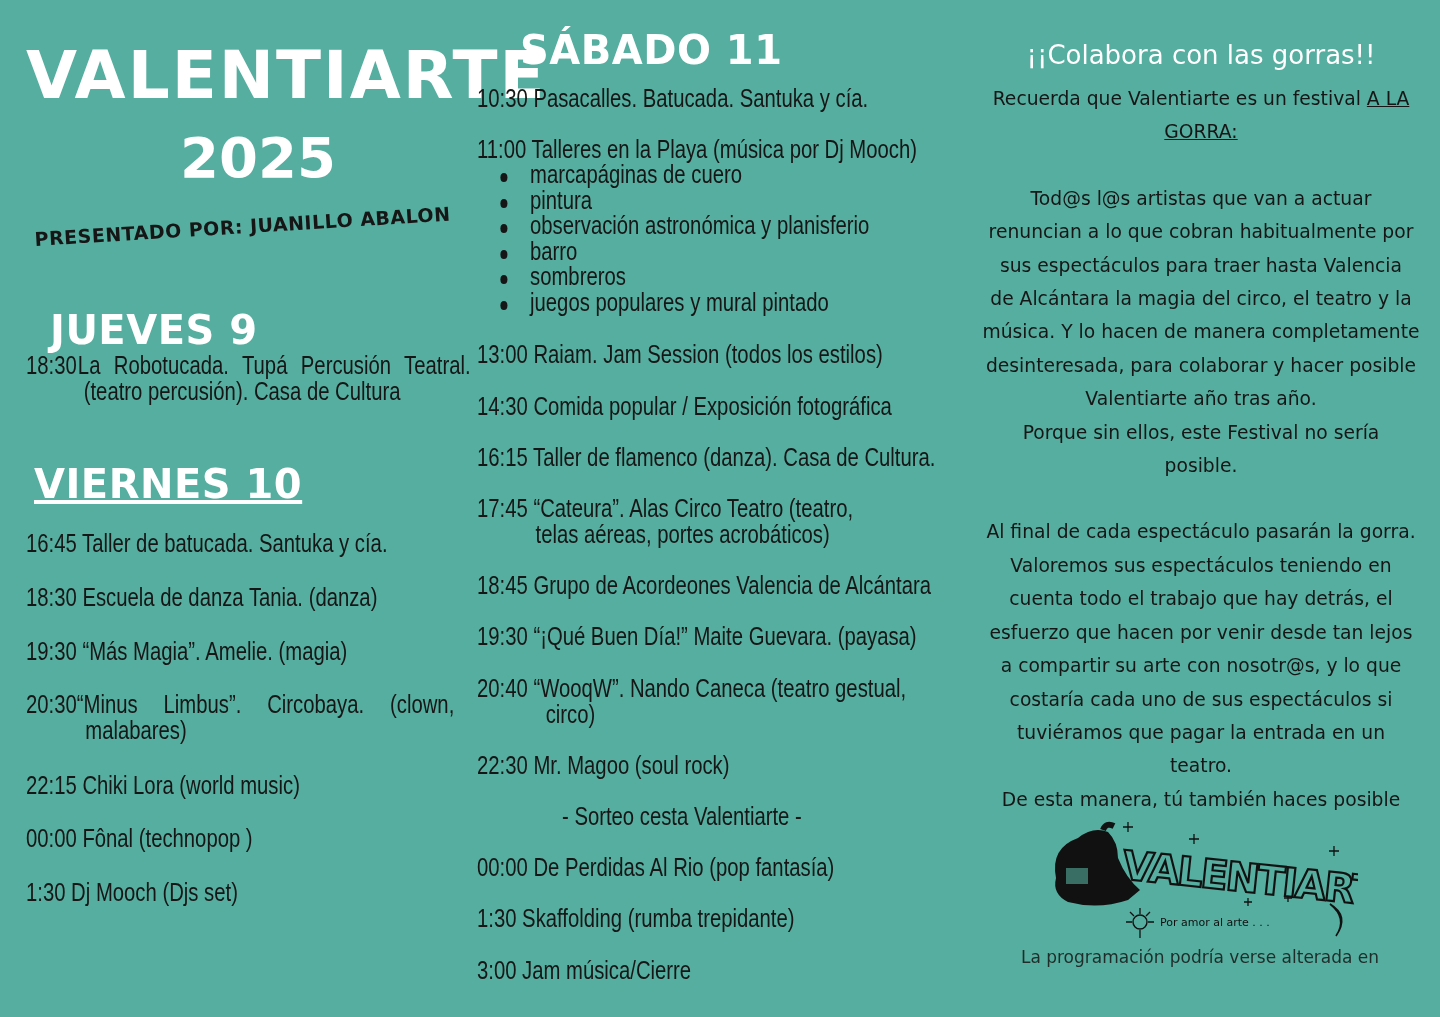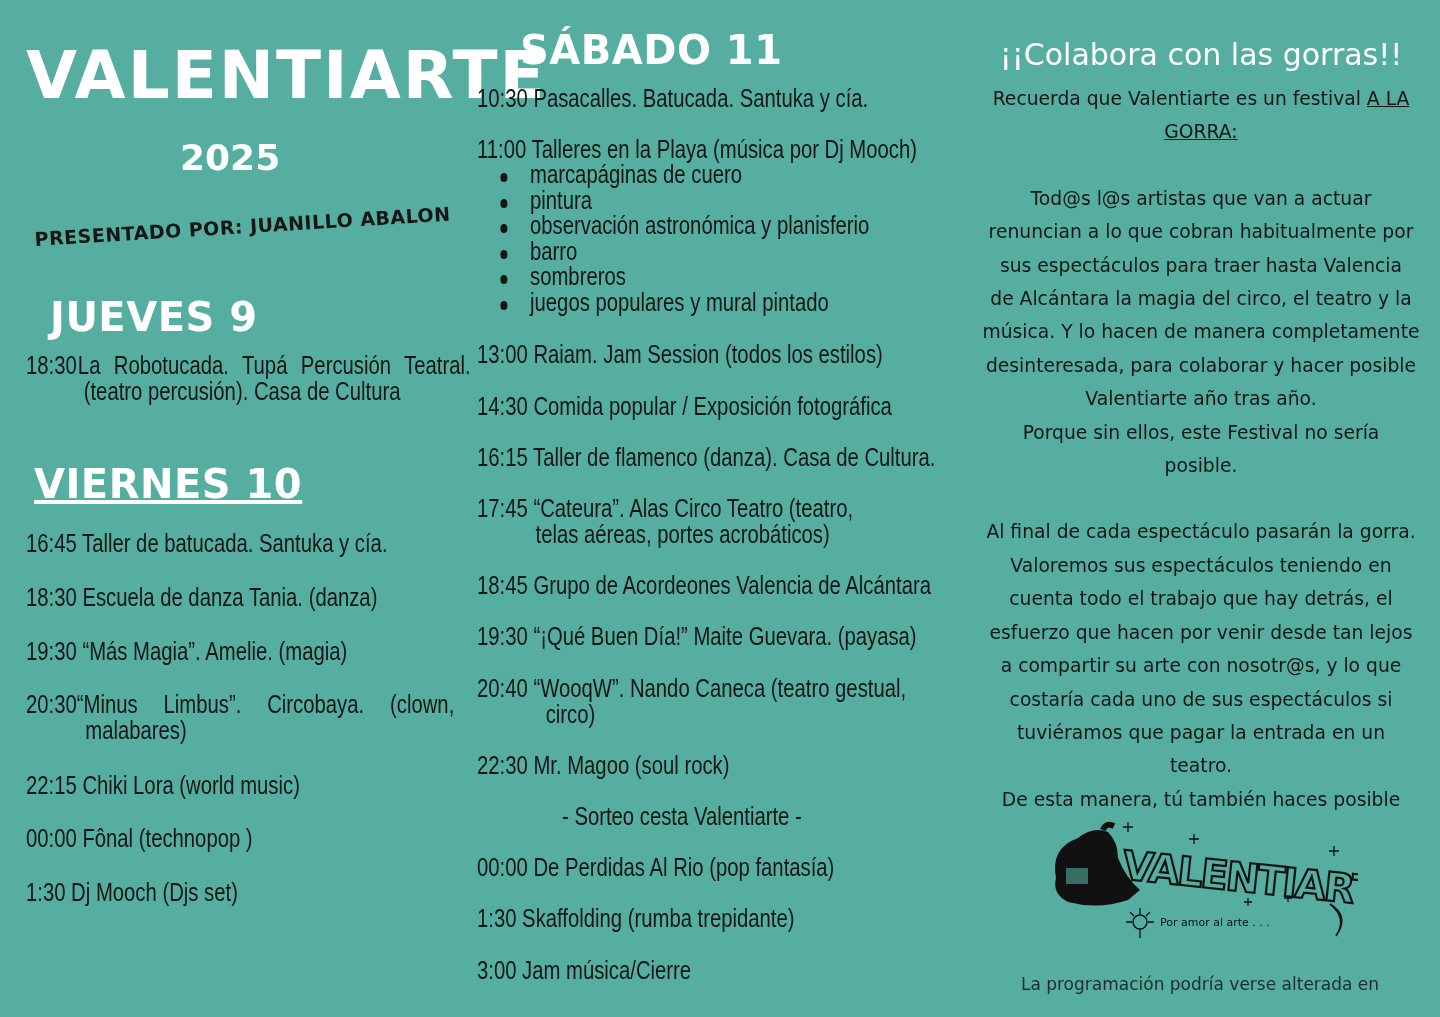--- a/index.html
+++ b/index.html
@@ -13,21 +13,21 @@
   .abs { position: absolute; }
   
   .title {
     left: 26px; top: 36px; color: #fff;
     font-family: "DejaVu Sans", sans-serif; font-weight: bold;
     font-size: 66px; letter-spacing: 2px; line-height: 80px;
   }
   .year {
     left: 180px; top: 118px; color: #fff;
     font-family: "DejaVu Sans", sans-serif; font-weight: bold;
-    font-size: 36px; line-height: 80px;
+    font-size: 56px; line-height: 80px;
   }
   .presenter {
     left: 34px; top: 228px;
     font-family: "DejaVu Sans", sans-serif; font-weight: bold;
     font-size: 19px; transform: rotate(-3.5deg); transform-origin: left top;
     letter-spacing: 0.5px;
   }
   .day-heading {
     color: #fff; font-family: "DejaVu Sans", sans-serif; font-weight: bold;
     font-size: 40px; line-height: 40px; letter-spacing: 0.5px;
@@ -49,42 +49,42 @@
   }
   ul.bul li::before {
     content: ""; position: absolute; left: 30px; top: 11px;
     width: 9px; height: 9px; border-radius: 50%; background: #161616;
   }
   .col-right {
     left: 962px; top: 30px; width: 478px; text-align: center;
   }
   .gorras-title {
     color: #fff; font-family: "DejaVu Sans", sans-serif;
-    font-size: 30px; line-height: 50px;
+    font-size: 26px; line-height: 50px;
   }
   .rtext {
     font-family: "DejaVu Sans", sans-serif;
     font-size: 19.5px; line-height: 33.4px;
     transform: scaleX(0.96);
   }
   .underline { text-decoration: underline; }
   .footer-note {
     left: 1000px; top: 944px; width: 400px; text-align: center;
-    font-family: "DejaVu Sans", sans-serif; font-size: 17px; line-height: 26px; color: #1f2d2a; margin-top: 27px;
+    font-family: "DejaVu Sans", sans-serif; font-size: 17px; line-height: 26px; color: #1f2d2a;
   }
   .logo { left: 1048px; top: 818px; width: 310px; height: 124px; }
 </style>
 </head>
 <body>
 
 <div class="abs title">VALENTIARTE</div>
 <div class="abs year">2025</div>
 <div class="abs presenter">PRESENTADO POR: JUANILLO ABALON</div>
 
-<div class="abs day-heading" style="left:50px; top:297px;text-align:right;">JUEVES 9</div>
+<div class="abs day-heading" style="left:50px; top:310px;text-align:right;">JUEVES 9</div>
 
 <div class="abs ev" style="left:26px; top:352px; width:570px;">
   <span style="display:flex; justify-content:space-between; width:570px;">
     <span>18:30</span>
     <span style="word-spacing:10px;">La Robotucada. Tupá Percusión Teatral.</span>
   </span>
   <span class="cont">(teatro percusión). Casa de Cultura</span>
 </div>
 
 <div class="abs day-heading" style="left:34px; top:464px;text-decoration:underline;">VIERNES 10</div>

